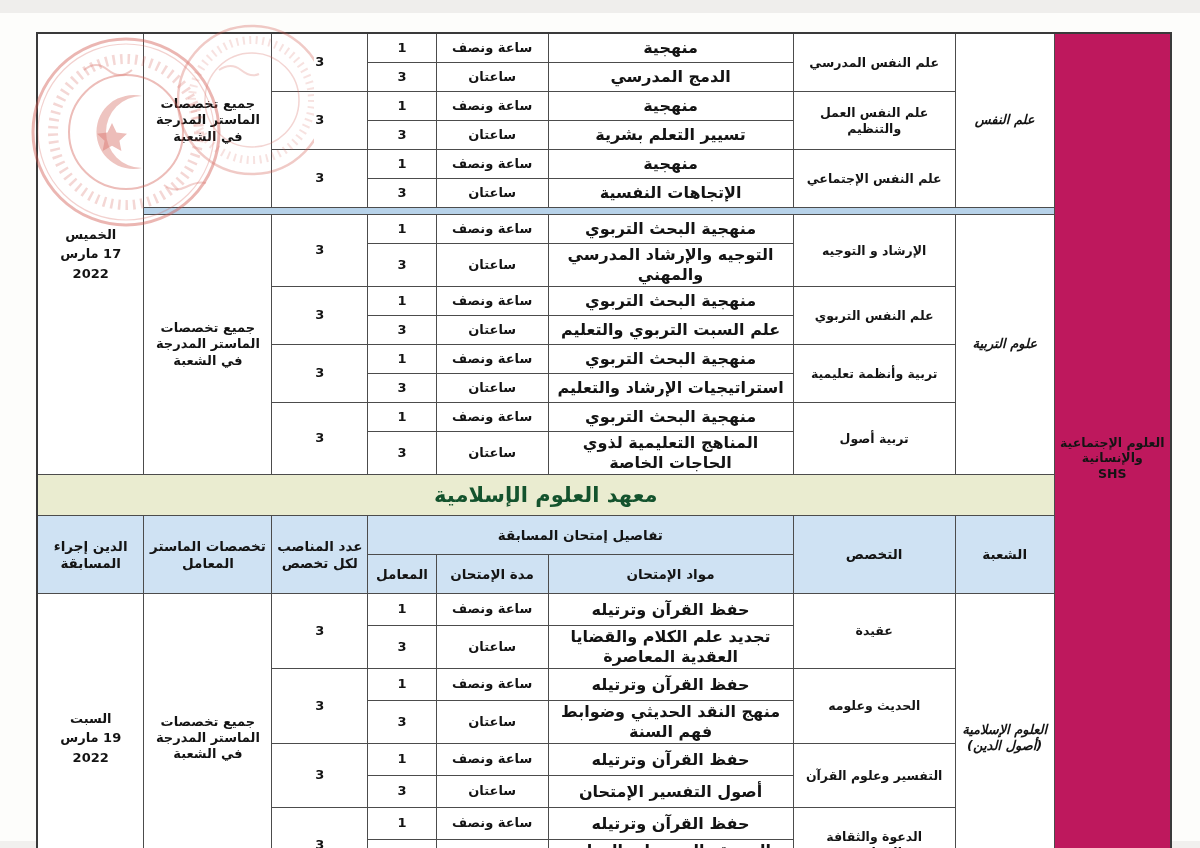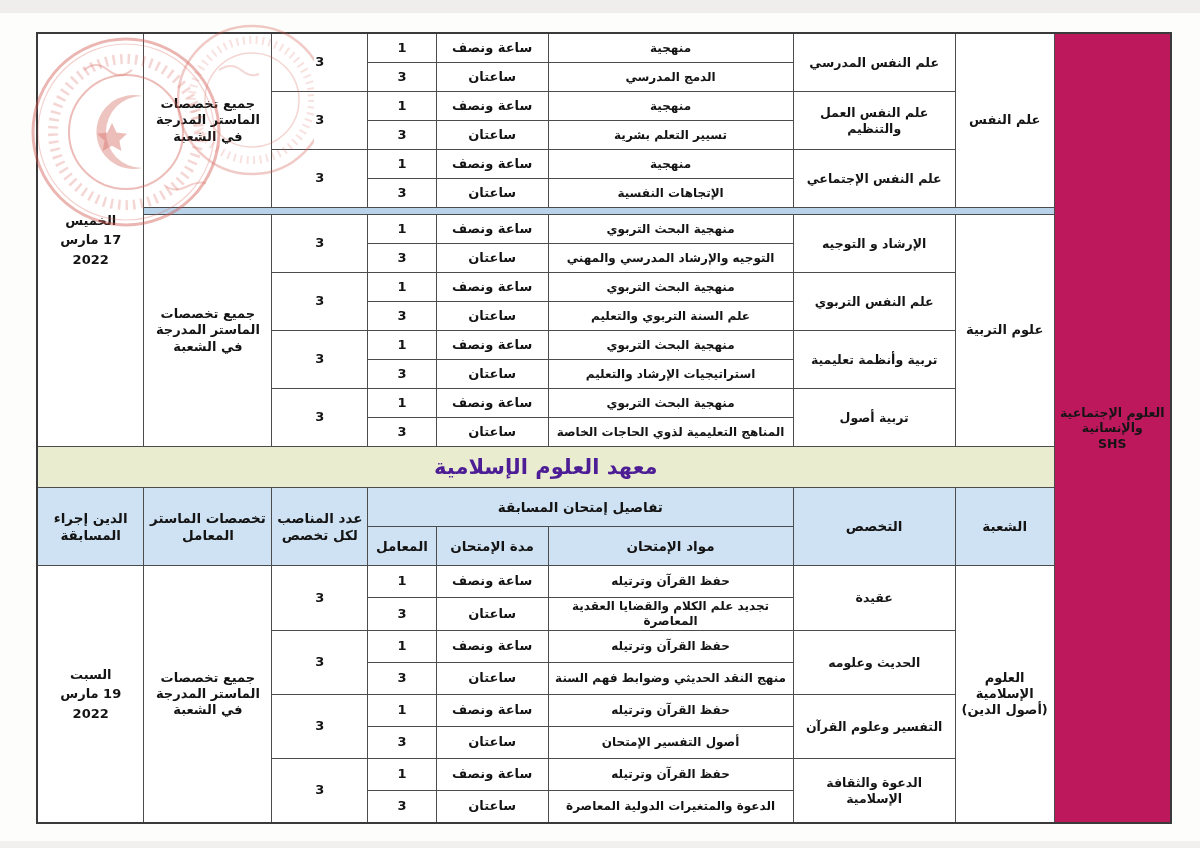--- a/index.html
+++ b/index.html
@@ -17,27 +17,27 @@
     border:1px solid #4c4c4c;
     text-align:center;vertical-align:middle;
     font-weight:bold;color:#141414;font-size:13px;
     padding:1px 3px;line-height:1.25;
     background:#ffffff;
   }
   table{border:2px solid #3a3a3a;}
   tr.r-data>td{height:26px;}
   tr.r-bottom>td{height:29px;}
   td.c-sep{background:#b7d2e9;height:6px;padding:0;border-left:none;border-right:1px solid #4c4c4c;}
-  td.c-banner{background:#eaecd0;color:#4c1d95;font-size:21px;height:38px;letter-spacing:.5px;}
+  td.c-banner{background:#eaecd0;color:#14532d;font-size:21px;height:38px;letter-spacing:.5px;}
   td.c-head{background:#cfe2f3;font-size:13.5px;}
   tr.r-head1>td{height:36px;}
   tr.r-head2>td{height:36px;}
-  td.c-subject{font-size:12px;}
+  td.c-subject{font-size:16px;}
   td.c-spec{font-size:12.5px;}
-  td.c-branch{font-size:13px;}
+  td.c-branch{font-size:13px;font-style:italic;}
   td.c-shs{font-size:12.5px;background:#be185d;}
   td.c-date div{line-height:1.5;}
   .stamp{position:absolute;left:14px;top:10px;pointer-events:none;opacity:.8;}
 </style>
 </head>
 <body>
 
 <div class="scan-edge-top"></div>
 <div class="scan-edge-bottom"></div>
 
@@ -123,21 +123,21 @@
     <td>3</td>
   </tr>
   <tr class="r-data">
     <td class="c-spec" rowspan="2">علم النفس التربوي</td>
     <td class="c-subject">منهجية البحث التربوي</td>
     <td>ساعة ونصف</td>
     <td>1</td>
     <td rowspan="2">3</td>
   </tr>
   <tr class="r-data">
-    <td class="c-subject">علم السنة التربوي والتعليم</td>
+    <td class="c-subject">علم السبت التربوي والتعليم</td>
     <td>ساعتان</td>
     <td>3</td>
   </tr>
   <tr class="r-data">
     <td class="c-spec" rowspan="2">تربية وأنظمة تعليمية</td>
     <td class="c-subject">منهجية البحث التربوي</td>
     <td>ساعة ونصف</td>
     <td>1</td>
     <td rowspan="2">3</td>
   </tr>

